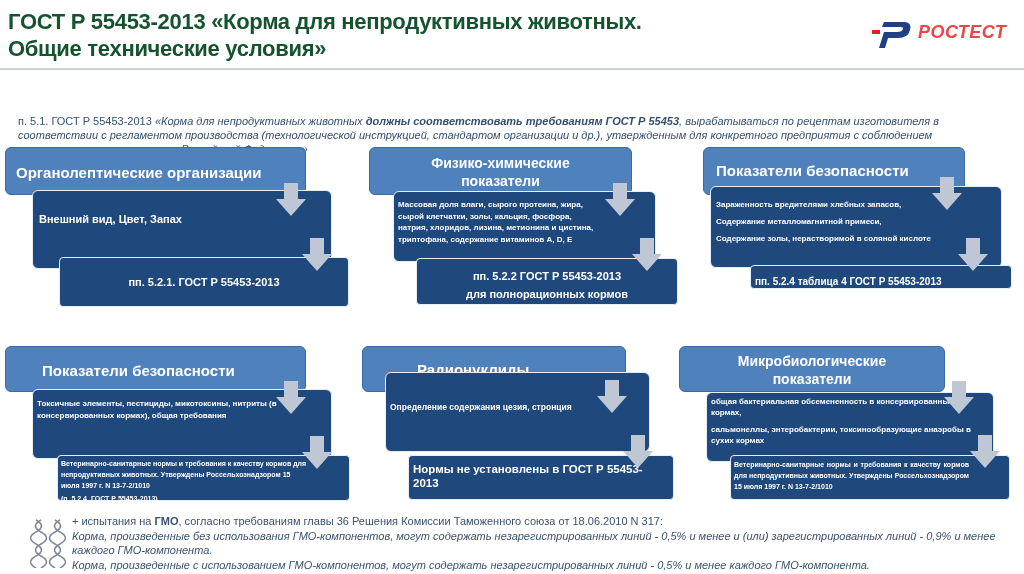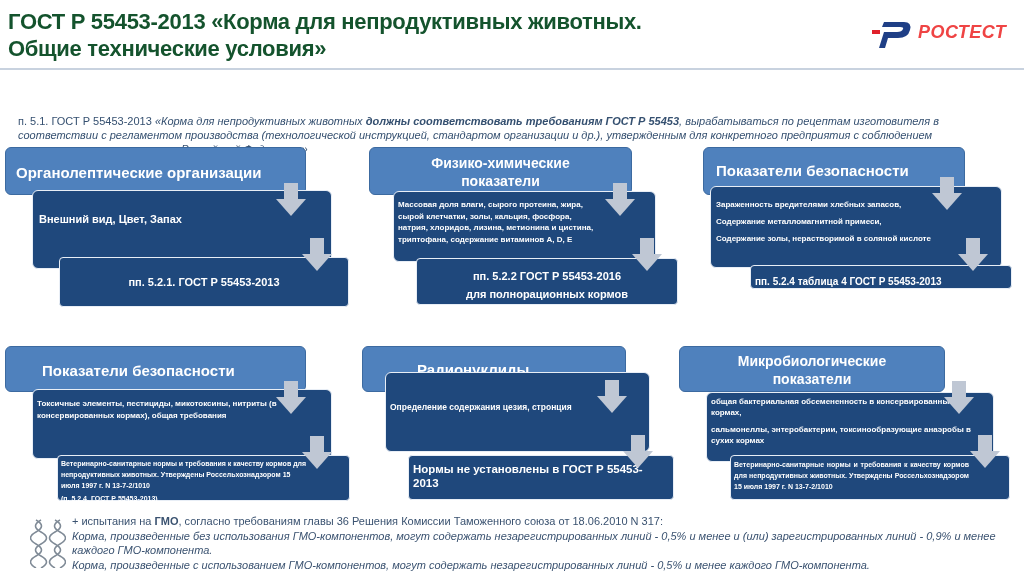--- a/index.html
+++ b/index.html
@@ -60,21 +60,21 @@
 
 <div>
   <div class="head" style="left:369px;top:147px;width:263px;height:48px;padding:6px 0 0 0;text-align:center;font-size:14px;line-height:18px;">
     <span class="t">Физико-химические</span>
     <span class="t">показатели</span>
   </div>
   <div class="body" style="left:393px;top:191px;width:263px;height:71px;padding:7px 60px 0 4px;font-size:8px;line-height:11.5px;">
     <span>Массовая доля влаги, сырого протеина, жира, сырой клетчатки, золы, кальция, фосфора, натрия, хлоридов, лизина, метионина и цистина, триптофана, содержание витаминов A, D, E</span>
   </div>
   <div class="foot" style="left:416px;top:258px;width:262px;height:47px;padding:8px 0 0 0;text-align:center;font-size:11px;line-height:18px;">
-    <span class="t">пп. 5.2.2 ГОСТ Р 55453-2016</span>
+    <span class="t">пп. 5.2.2 ГОСТ Р 55453-2013</span>
     <span class="t">для полнорационных кормов</span>
   </div>
   <div class="arrow" style="left:605px;top:183px;"></div>
   <div class="arrow" style="left:632px;top:238px;"></div>
 </div>
 
 <div>
   <div class="head" style="left:703px;top:147px;width:262px;height:48px;padding:14px 0 0 12px;font-size:15px;">
     <span>Показатели безопасности</span>
   </div>

